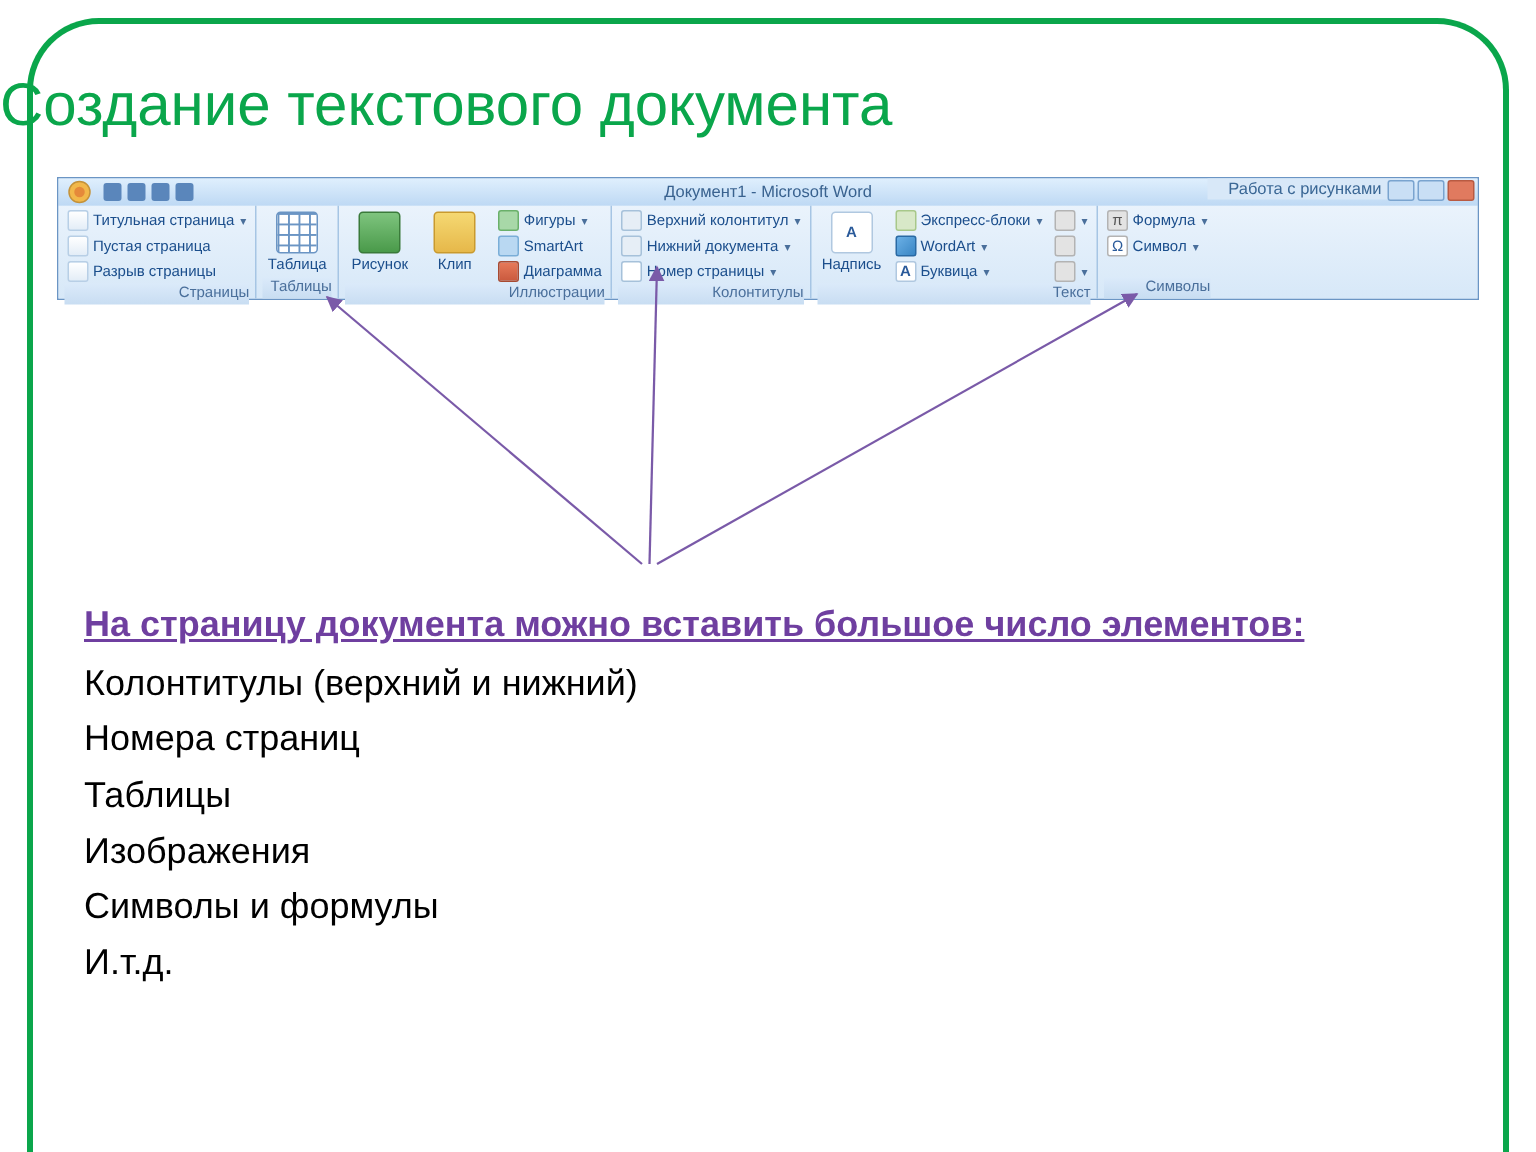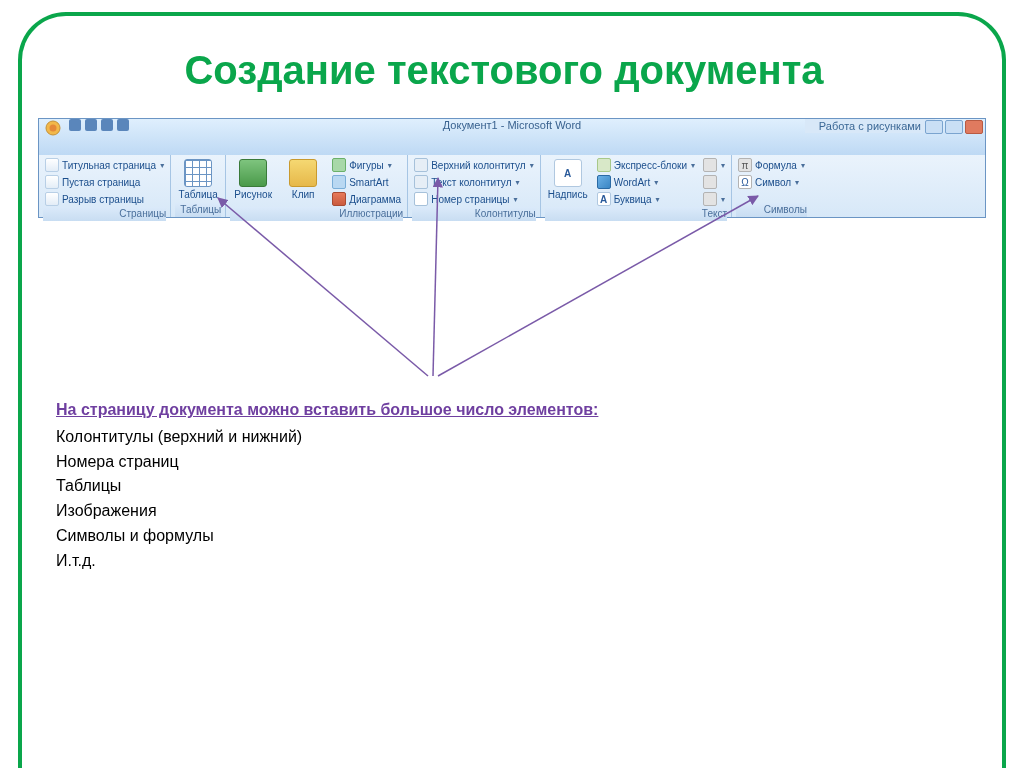--- a/index.html
+++ b/index.html
@@ -21,41 +21,41 @@
     border-radius: 48px;
     border-bottom: none;
     border-bottom-left-radius: 0;
     border-bottom-right-radius: 0;
   }
   .slide-title {
     position: absolute;
     top: 48px;
     left: 0;
     right: 16px;
-    text-align: center;
     color: #0aa64b;
     font-size: 40px;
-    font-weight: bold;
+    font-weight: normal;
   }
 
   
   .word-window {
     position: absolute;
     left: 38px;
     top: 118px;
     width: 948px;
     background: linear-gradient(#cfe4f8, #b2d1ef);
     border: 1px solid #6b95c4;
     font-size: 11px;
     color: #1b3a66;
   }
   .titlebar {
-    height: 36px;
+    height: 18px;
     background: linear-gradient(#dfeffd, #bed9f4);
     display: flex;
+    align-items: center;
     position: relative;
   }
   .office-btn {
     width: 28px; height: 18px;
     display: flex; align-items: center; justify-content: center;
   }
   .qat { display: flex; gap: 4px; padding-left: 2px; }
   .qat-ico { width: 12px; height: 12px; background: #5a86bb; border-radius: 2px; }
   .titlebar-title {
     position: absolute; left: 0; right: 0; text-align: center;
@@ -173,21 +173,21 @@
     width: 948px; height: 260px;
     pointer-events: none;
   }
 
   
   .body-text {
     position: absolute;
     left: 56px;
     top: 398px;
     width: 900px;
-    font-size: 16px;
+    font-size: 24px;
     line-height: 1.55;
     color: #000;
   }
   .lead-line {
     color: #6f3fa0;
     text-decoration: underline;
     font-weight: bold;
     margin-bottom: 2px;
   }
 </style>
@@ -289,21 +289,21 @@
     <div class="group">
       <div class="group-body">
         <div class="vstack">
           <div class="row-item">
               <span class="sm-ico ico-hdr"></span>
               <span>Верхний колонтитул</span>
               <span class="dd">▾</span>
             </div>
           <div class="row-item">
               <span class="sm-ico ico-ftr"></span>
-              <span>Текст колонтитул</span>
+              <span>Нижний документа</span>
               <span class="dd">▾</span>
             </div>
           <div class="row-item">
               <span class="sm-ico ico-pgnum"></span>
               <span>Номер страницы</span>
               <span class="dd">▾</span>
             </div>
         </div>
       </div>
       <div class="group-label">Колонтитулы</div>

